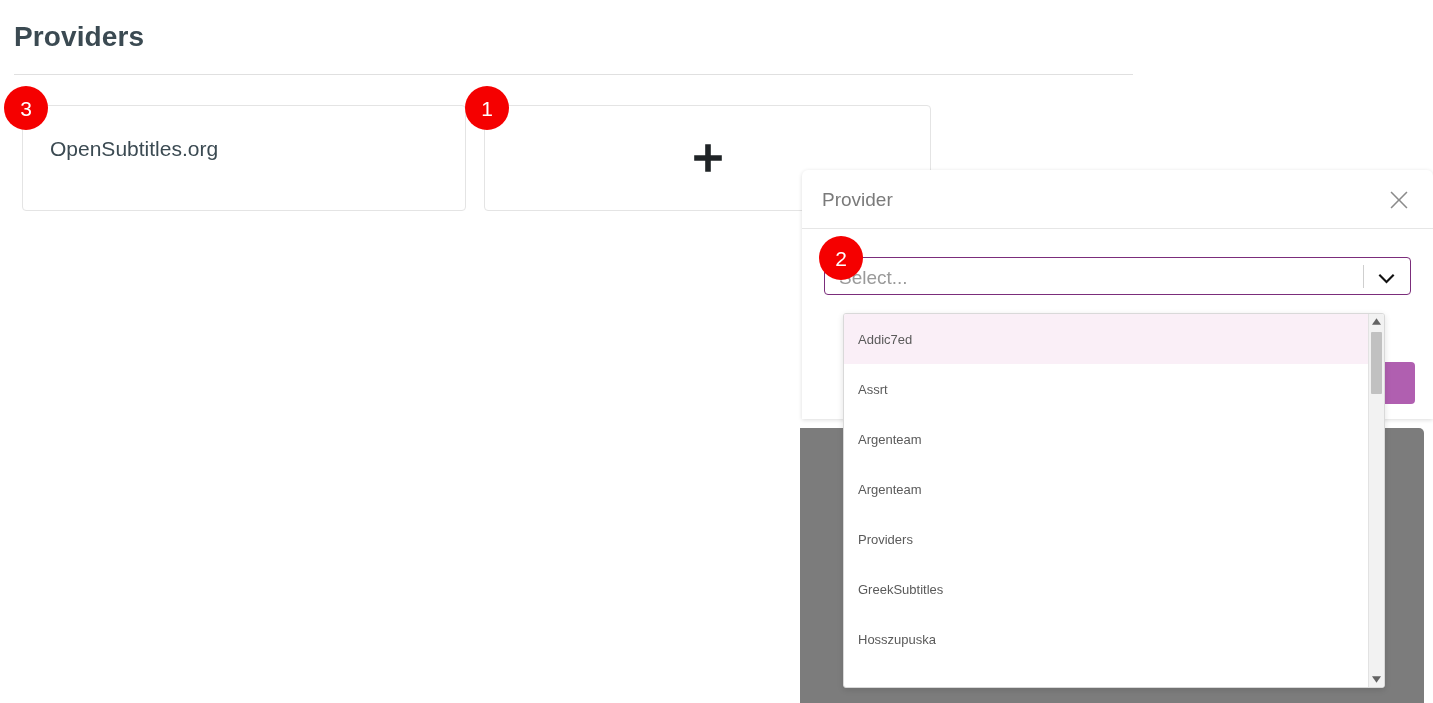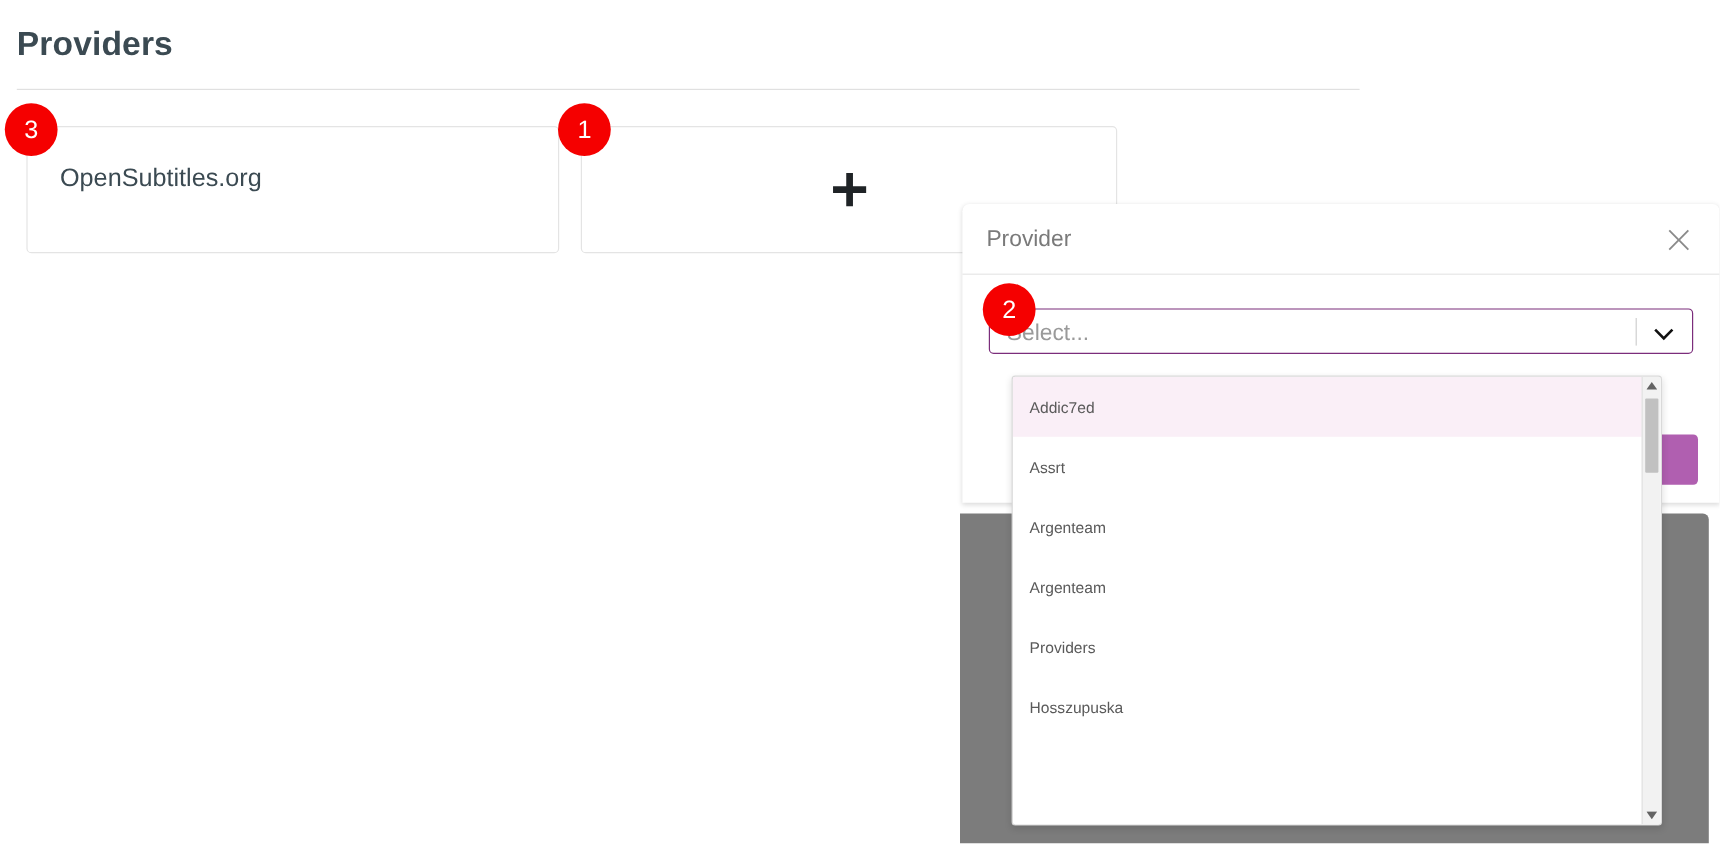--- a/index.html
+++ b/index.html
@@ -351,20 +351,21 @@
 
 </div>
 
 <div class="dropdown-menu">
   <div class="dropdown-list">
     <div class="dropdown-item is-highlighted">Addic7ed</div>
     <div class="dropdown-item">Assrt</div>
     <div class="dropdown-item">Argenteam</div>
     <div class="dropdown-item">Argenteam</div>
     <div class="dropdown-item">Providers</div>
+    <div class="dropdown-item">GreekSubtitles</div>
     <div class="dropdown-item">Hosszupuska</div>
   </div>
 
   <div class="dd-scrollbar">
     <div class="dd-sb-arrow up">
       <svg width="9" height="7" viewBox="0 0 10 7" aria-hidden="true">
         <path d="M5 0 10 7H0z" fill="currentColor"></path>
       </svg>
     </div>
     <div class="dd-sb-thumb"></div>

